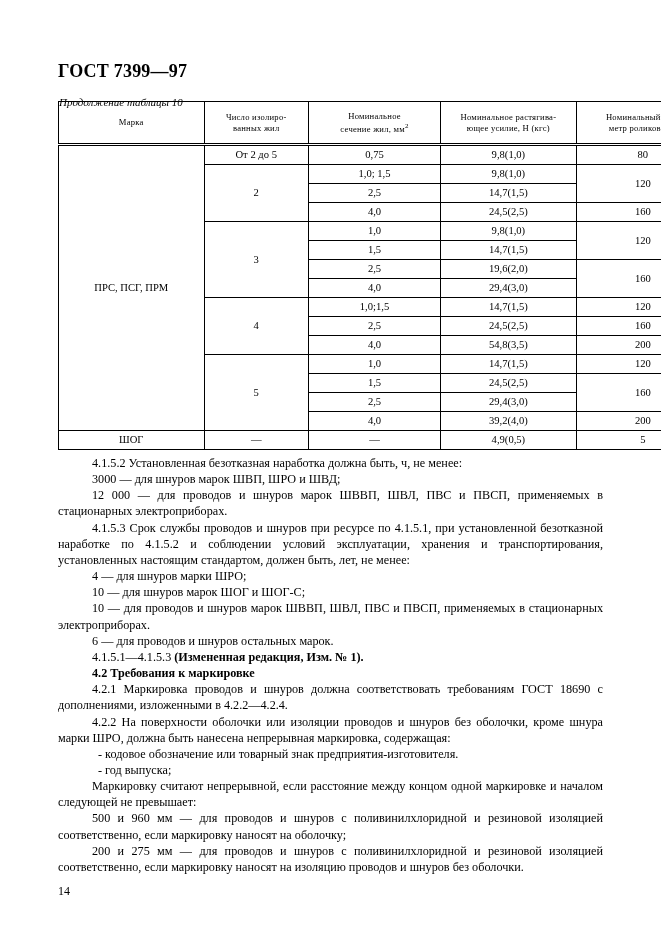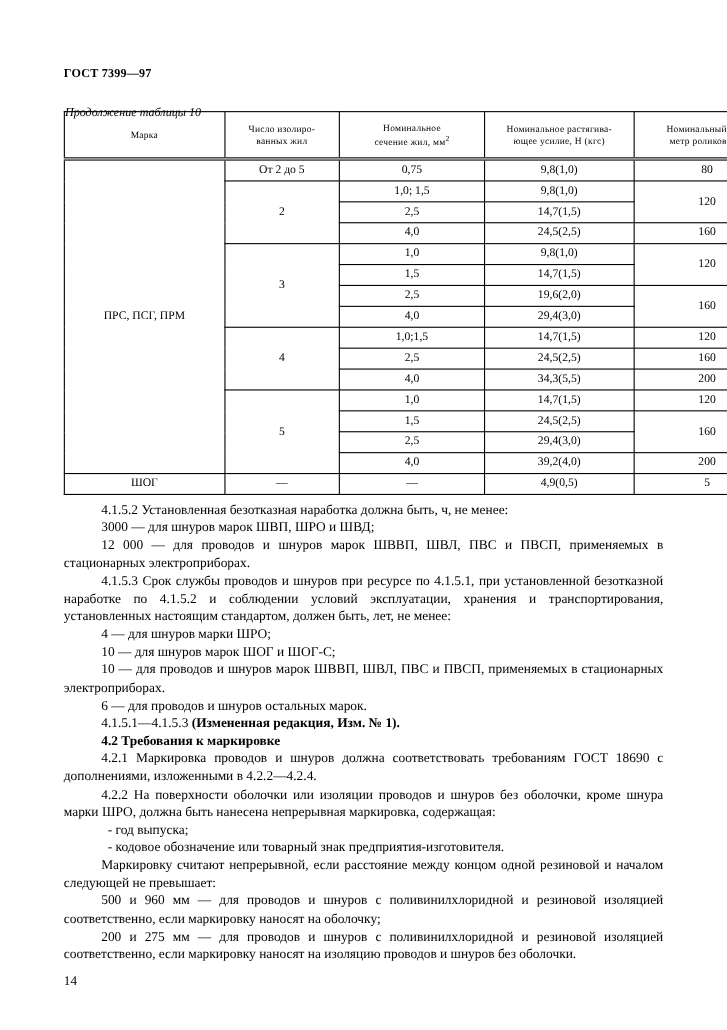--- a/index.html
+++ b/index.html
@@ -15,21 +15,21 @@
     font-family: "Liberation Serif", "DejaVu Serif", serif;
     color: #000000;
     overflow: hidden;
   }
   .std-header {
     position: absolute;
     left: 58px;
     top: 61px;
     font-family: "Liberation Serif", "DejaVu Serif", serif;
     font-weight: bold;
-    font-size: 11px;
+    font-size: 18px;
     letter-spacing: 0.2px;
   }
   .table-caption {
     position: absolute;
     left: 59px;
     top: 96px;
     font-style: italic;
     font-size: 11px;
   }
   table.spec {
@@ -180,21 +180,21 @@
         <td>14,7(1,5)</td>
         <td>120</td>
       </tr>
       <tr>
         <td>2,5</td>
         <td>24,5(2,5)</td>
         <td>160</td>
       </tr>
       <tr>
         <td>4,0</td>
-        <td>34,3(5,5)</td>
+        <td>54,8(3,5)</td>
         <td>200</td>
       </tr>
       <tr>
         <td rowspan="4">5</td>
         <td>1,0</td>
         <td>14,7(1,5)</td>
         <td>120</td>
       </tr>
       <tr>
         <td>1,5</td>
@@ -226,22 +226,22 @@
     <p class="ind">12 000 — для проводов и шнуров марок ШВВП, ШВЛ, ПВС и ПВСП, применяемых в стационарных электроприборах.</p>
     <p class="ind">4.1.5.3 Срок службы проводов и шнуров при ресурсе по 4.1.5.1, при установленной безотказной наработке по 4.1.5.2 и соблюдении условий эксплуатации, хранения и транспортирования, установленных настоящим стандартом, должен быть, лет, не менее:</p>
     <p class="ind">4 — для шнуров марки ШРО;</p>
     <p class="ind">10 — для шнуров марок ШОГ и ШОГ-С;</p>
     <p class="ind">10 — для проводов и шнуров марок ШВВП, ШВЛ, ПВС и ПВСП, применяемых в стационарных электроприборах.</p>
     <p class="ind">6 — для проводов и шнуров остальных марок.</p>
     <p class="ind"><span>4.1.5.1—4.1.5.3 </span><b>(Измененная редакция, Изм. № 1).</b></p>
     <p class="ind"><b>4.2 Требования к маркировке</b></p>
     <p class="ind">4.2.1 Маркировка проводов и шнуров должна соответствовать требованиям ГОСТ 18690 с дополнениями, изложенными в 4.2.2—4.2.4.</p>
     <p class="ind">4.2.2 На поверхности оболочки или изоляции проводов и шнуров без оболочки, кроме шнура марки ШРО, должна быть нанесена непрерывная маркировка, содержащая:</p>
+    <p class="ind-sm">- кодовое обозначение или товарный знак предприятия-изготовителя.</p>
     <p class="ind-sm">- год выпуска;</p>
-    <p class="ind-sm">- кодовое обозначение или товарный знак предприятия-изготовителя.</p>
-    <p class="ind">Маркировку считают непрерывной, если расстояние между концом одной резиновой и началом следующей не превышает:</p>
+    <p class="ind">Маркировку считают непрерывной, если расстояние между концом одной маркировке и началом следующей не превышает:</p>
     <p class="ind">500 и 960 мм — для проводов и шнуров с поливинилхлоридной и резиновой изоляцией соответственно, если маркировку наносят на оболочку;</p>
     <p class="ind">200 и 275 мм — для проводов и шнуров с поливинилхлоридной и резиновой изоляцией соответственно, если маркировку наносят на изоляцию проводов и шнуров без оболочки.</p>
   </div>
 
   <div class="page-number">14</div>
 
 </div>
 
 </body></html>

